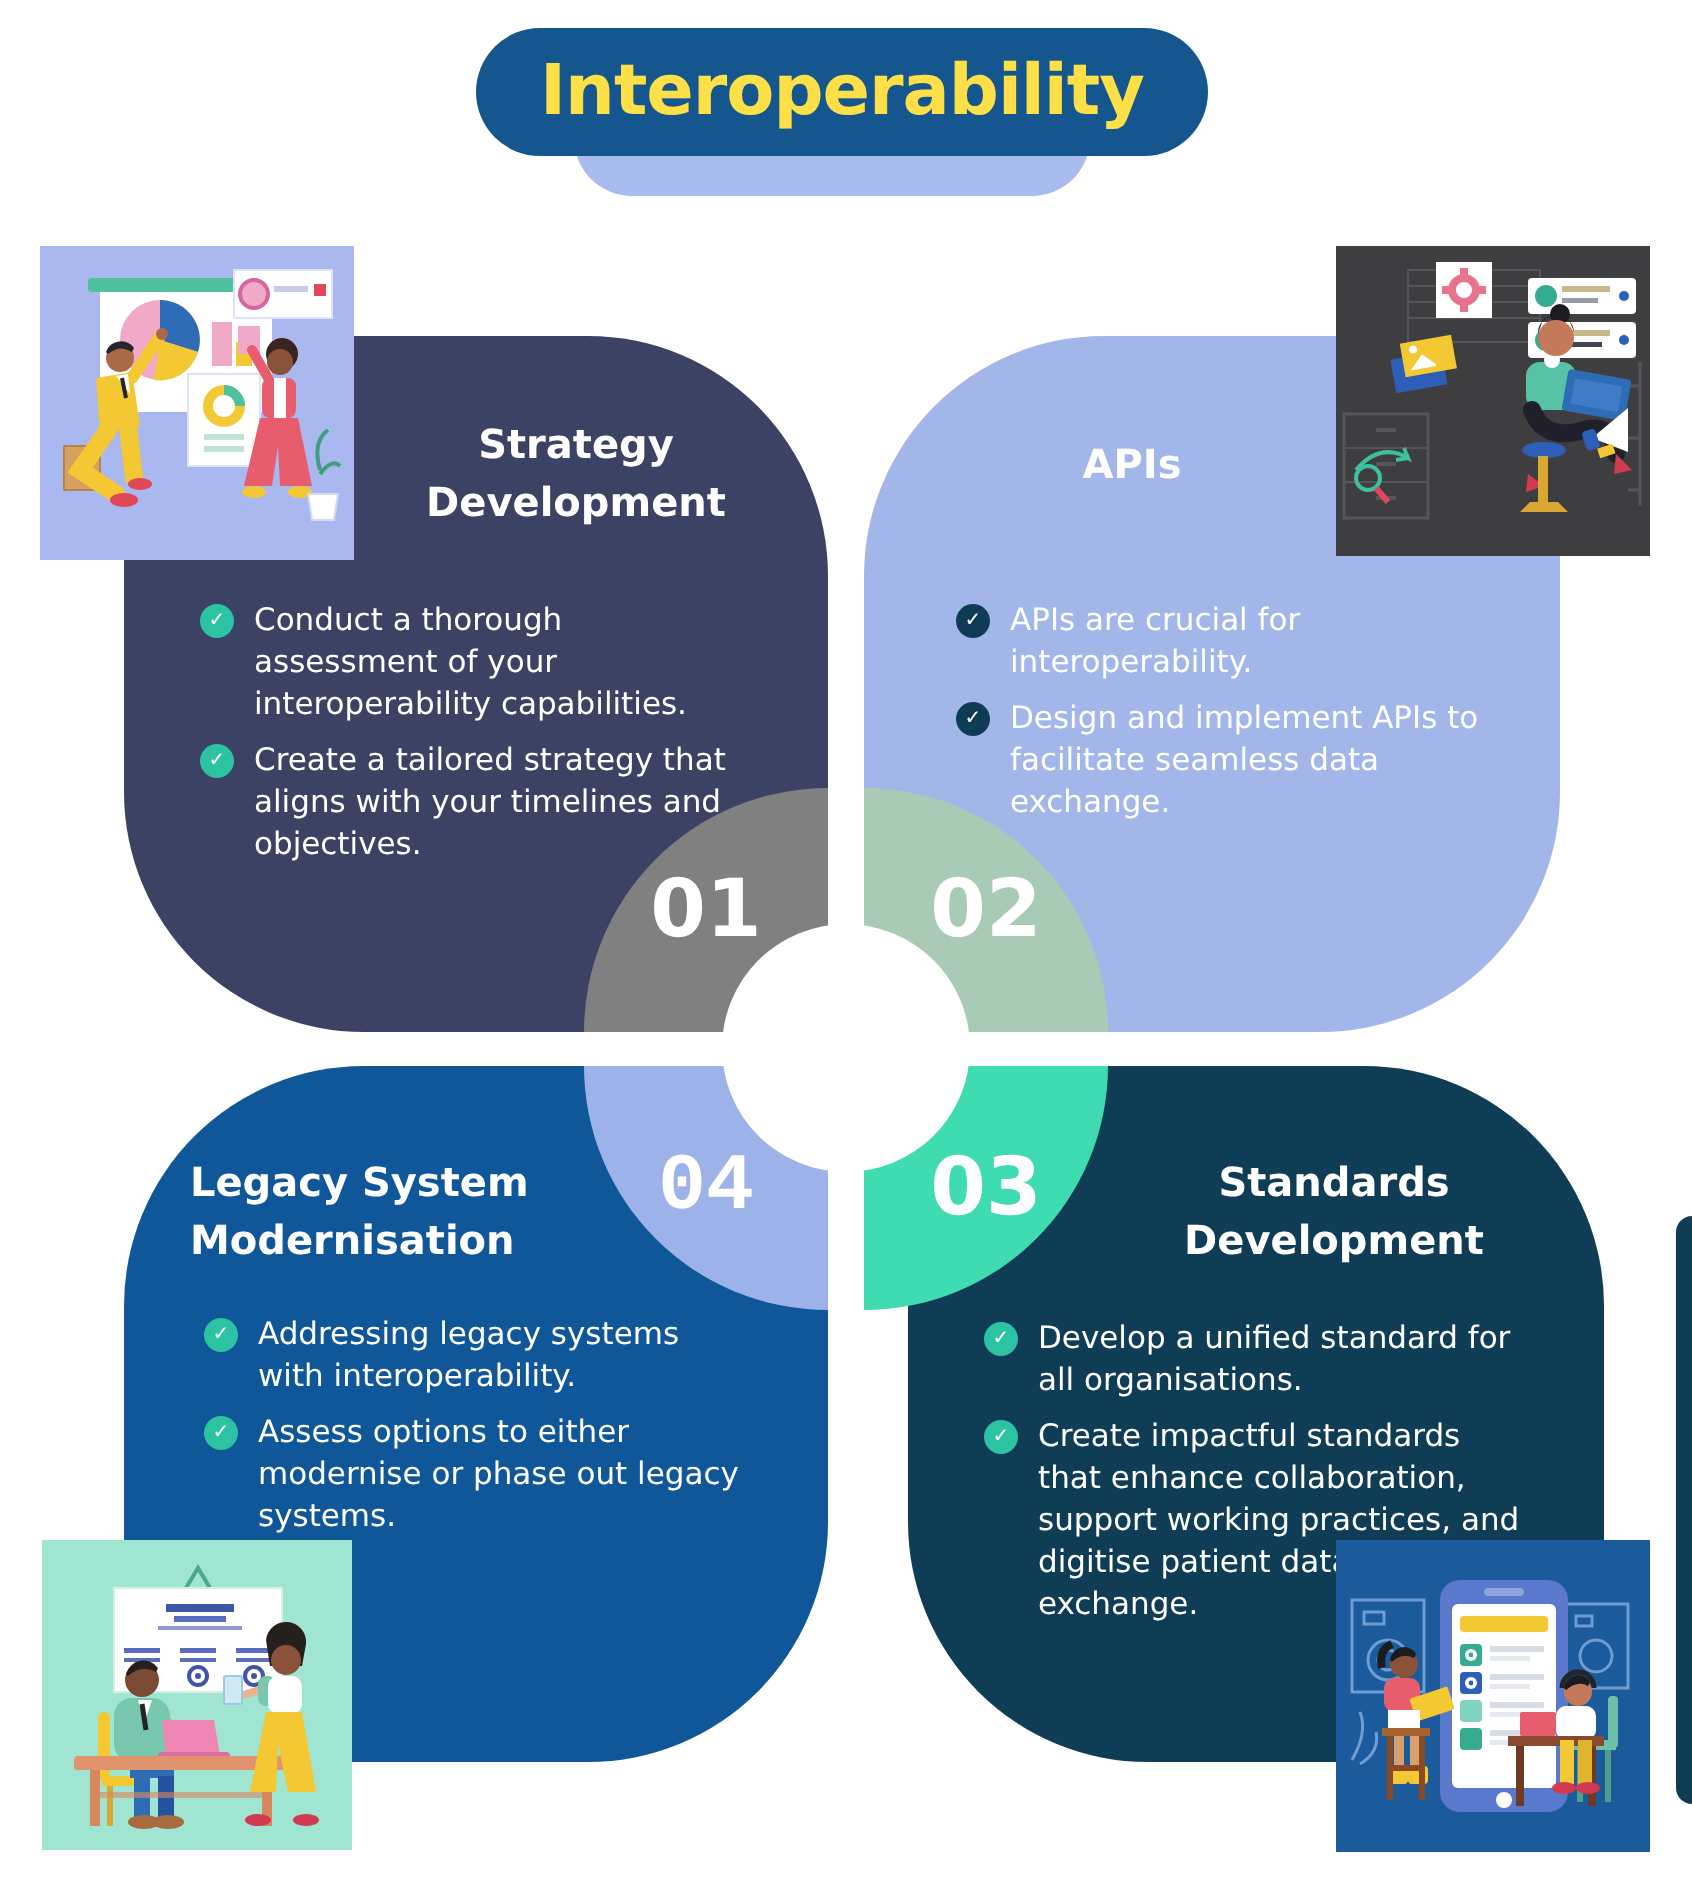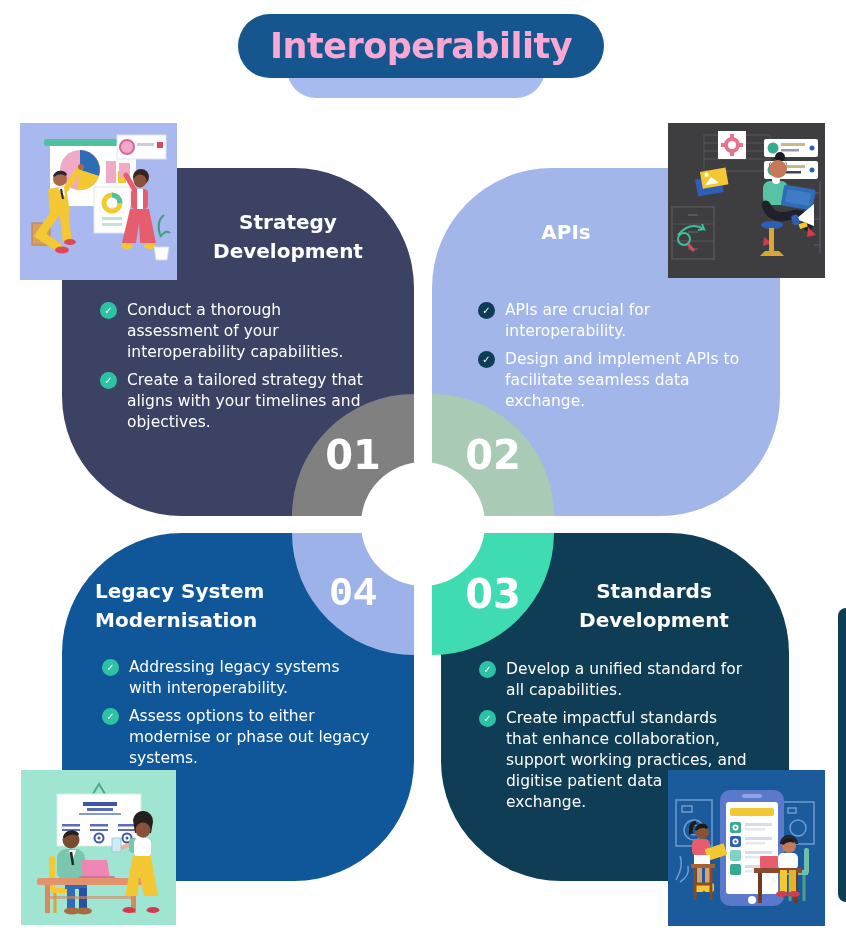--- a/index.html
+++ b/index.html
@@ -10,31 +10,31 @@
   }
   html,body{margin:0;padding:0;background:#fff;}
   .canvas{position:relative;width:846px;height:946px;background:#fff;overflow:hidden;
           font-family:"DejaVu Sans","Liberation Sans",sans-serif;}
 
   
   .title-shadow{position:absolute;left:287px;top:40px;width:258px;height:58px;border-radius:29px;
                 background:var(--title-shadow);z-index:1;}
   .title-pill{position:absolute;left:238px;top:14px;width:366px;height:64px;border-radius:34px;
               background:var(--title-pill);z-index:2;display:flex;align-items:center;justify-content:center;}
-  .title-pill span{color:#f9a8d4;font-size:35px;font-weight:700;letter-spacing:-.5px;}
+  .title-pill span{color:#fde047;font-size:35px;font-weight:700;letter-spacing:-.5px;}
 
   
   .quad{position:absolute;z-index:1;}
   .quad-strategy{left:62px;top:168px;width:352px;height:348px;background:var(--quad-strategy);
                  border-radius:40px 120px 0 120px;}
   .quad-apis{left:432px;top:168px;width:348px;height:348px;background:var(--quad-apis);
              border-radius:120px 40px 120px 0;}
   .quad-legacy{left:62px;top:533px;width:352px;height:348px;background:var(--quad-legacy);
                border-radius:120px 0 120px 40px;}
-  .quad-standards{left:441px;top:533px;width:348px;height:348px;background:var(--quad-standards);
+  .quad-standards{left:454px;top:533px;width:348px;height:348px;background:var(--quad-standards);
                   border-radius:0 120px 40px 120px;}
 
   .quad h2{position:absolute;margin:0;color:#fff;font-size:20px;line-height:29px;font-weight:700;
            white-space:pre-line;}
   .quad-strategy h2{left:106px;top:40px;width:240px;text-align:center;}
   .quad-apis h2{left:59px;top:50px;width:150px;text-align:center;}
   .quad-legacy h2{left:33px;top:44px;width:250px;text-align:left;}
   .quad-standards h2{left:113px;top:44px;width:200px;text-align:center;}
 
   .bullets{position:absolute;margin:0;padding:0;list-style:none;}
@@ -133,21 +133,21 @@
     </ul>
   </div>
 
   <div class="quad quad-standards">
     <h2>Standards
 Development</h2>
     <ul class="bullets">
       <li>
         <span class="check">✓</span>
         <span class="btext">Develop a unified standard for
-all capabilities.</span>
+all organisations.</span>
       </li>
       <li>
         <span class="check">✓</span>
         <span class="btext">Create impactful standards
 that enhance collaboration,
 support working practices, and
 digitise patient data
 exchange.</span>
       </li>
     </ul>

